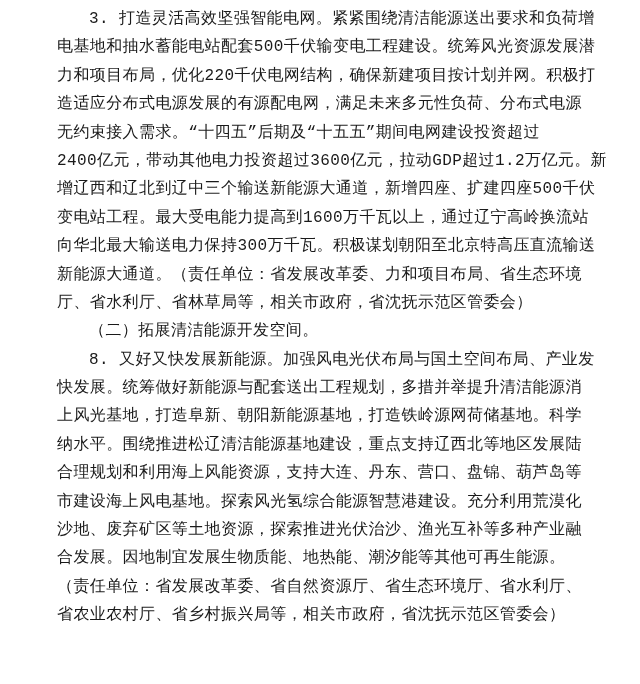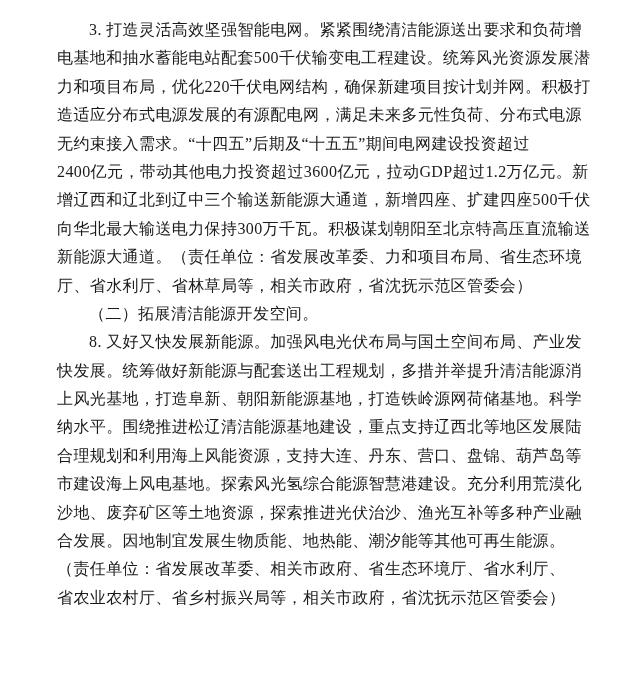--- a/index.html
+++ b/index.html
@@ -6,23 +6,23 @@
     margin: 0;
     padding: 0;
     background: #ffffff;
   }
   .page {
     position: relative;
     width: 640px;
     height: 684px;
     background: #ffffff;
     box-sizing: border-box;
-    padding: 16px 0 0 57px;
+    padding: 5px 0 0 57px;
     overflow: hidden;
-    font-family: Liberation Serif, serif;
+    font-family: Liberation Mono, monospace;
     color: #1a1a1a;
   }
   .line {
     font-size: 16px;
     line-height: 28.4px;
     height: 28.4px;
     letter-spacing: 0.4px;
     white-space: pre;
   }
   .line.indent {
@@ -34,28 +34,29 @@
 
 <div class="page" style="background: rgb(255, 255, 255); color: rgb(26, 26, 26);">
   <div id="lines-container">
       <div class="line indent">3. 打造灵活高效坚强智能电网。紧紧围绕清洁能源送出要求和负荷增</div>
       <div class="line">电基地和抽水蓄能电站配套500千伏输变电工程建设。统筹风光资源发展潜</div>
       <div class="line">力和项目布局，优化220千伏电网结构，确保新建项目按计划并网。积极打</div>
       <div class="line">造适应分布式电源发展的有源配电网，满足未来多元性负荷、分布式电源</div>
       <div class="line">无约束接入需求。“十四五”后期及“十五五”期间电网建设投资超过</div>
       <div class="line">2400亿元，带动其他电力投资超过3600亿元，拉动GDP超过1.2万亿元。新</div>
       <div class="line">增辽西和辽北到辽中三个输送新能源大通道，新增四座、扩建四座500千伏</div>
+      <div class="line">变电站工程。最大受电能力提高到1600万千瓦以上，通过辽宁高岭换流站</div>
       <div class="line">向华北最大输送电力保持300万千瓦。积极谋划朝阳至北京特高压直流输送</div>
       <div class="line">新能源大通道。（责任单位：省发展改革委、力和项目布局、省生态环境</div>
       <div class="line">厅、省水利厅、省林草局等，相关市政府，省沈抚示范区管委会）</div>
       <div class="line indent">（二）拓展清洁能源开发空间。</div>
       <div class="line indent">8. 又好又快发展新能源。加强风电光伏布局与国土空间布局、产业发</div>
       <div class="line">快发展。统筹做好新能源与配套送出工程规划，多措并举提升清洁能源消</div>
       <div class="line">上风光基地，打造阜新、朝阳新能源基地，打造铁岭源网荷储基地。科学</div>
       <div class="line">纳水平。围绕推进松辽清洁能源基地建设，重点支持辽西北等地区发展陆</div>
       <div class="line">合理规划和利用海上风能资源，支持大连、丹东、营口、盘锦、葫芦岛等</div>
       <div class="line">市建设海上风电基地。探索风光氢综合能源智慧港建设。充分利用荒漠化</div>
       <div class="line">沙地、废弃矿区等土地资源，探索推进光伏治沙、渔光互补等多种产业融</div>
       <div class="line">合发展。因地制宜发展生物质能、地热能、潮汐能等其他可再生能源。</div>
-      <div class="line">（责任单位：省发展改革委、相关市政府、省生态环境厅、省水利厅、</div>
+      <div class="line">（责任单位：省发展改革委、省自然资源厅、省生态环境厅、省水利厅、</div>
       <div class="line">省农业农村厅、省乡村振兴局等，相关市政府，省沈抚示范区管委会）</div>
     </div>
 </div>
 
 </body></html>

